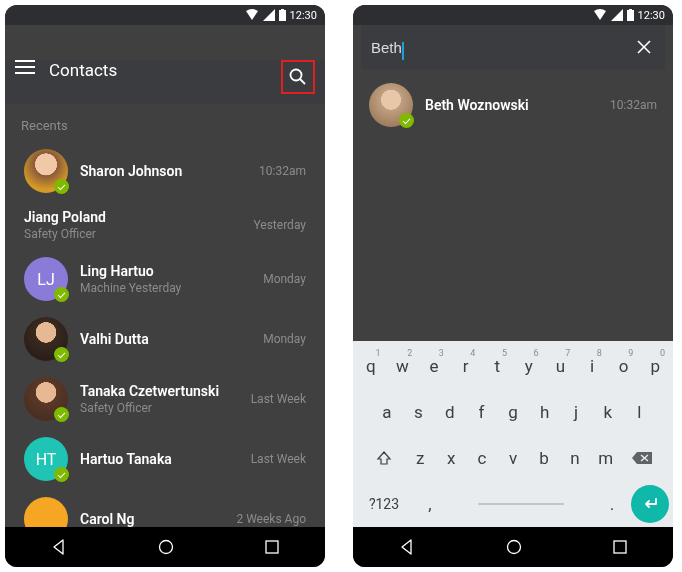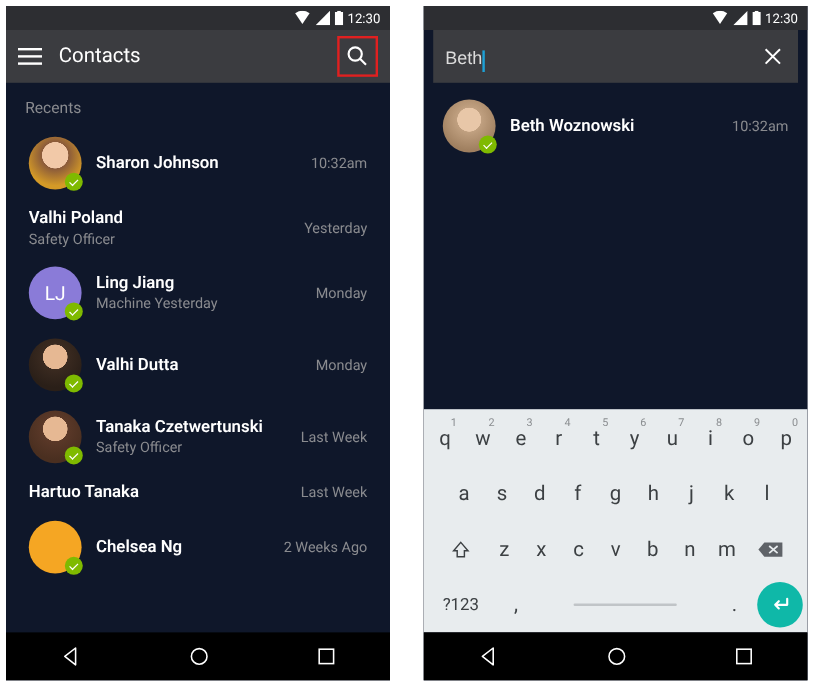--- a/index.html
+++ b/index.html
@@ -8,46 +8,46 @@
     font-family: -apple-system, Roboto, "Segoe UI", Arial, sans-serif;
     width: 682px;
     height: 572px;
     display: flex;
     gap: 28px;
     padding: 5px;
   }
   .phone {
     width: 320px;
     height: 562px;
-    background: #0f172a;
+    background: #404040;
     display: flex;
     flex-direction: column;
     position: relative;
     overflow: hidden;
-    border-radius: 0;
+    border-radius: 12px;
   }
   .status-bar {
     height: 20px;
     background: #2d2e32;
     display: flex;
     justify-content: flex-end;
     align-items: center;
     gap: 4px;
     padding: 0 8px;
     color: #fff;
     font-size: 11px;
   }
   .status-bar svg { fill: #fff; }
   .app-bar {
     height: 44px;
     background: #3b3c40;
     display: flex;
-    align-items: center;
     padding: 0 10px;
     gap: 14px;
+    margin-top: 35px;
   }
   .app-bar .hamburger { width: 20px; height: 14px; display:flex; flex-direction:column; justify-content:space-between;}
   .app-bar .hamburger span { height:2px; background:#fff; }
   .app-bar .title { color:#fff; font-size:17px; font-weight:400; flex:1;}
   .search-btn {
     width: 34px; height: 34px;
     border: 2px solid #e02020;
     display:flex; align-items:center; justify-content:center;
   }
   .search-btn svg { stroke:#fff; fill:none; }
@@ -166,29 +166,29 @@
         <div class="avatar av-photo1">
           <div class="presence"></div>
         </div>
         <div class="contact-text">
           <div class="contact-name">Sharon Johnson</div>
         </div>
         <div class="contact-time">10:32am</div>
       </div>
       <div class="contact-row">
         <div class="contact-text">
-          <div class="contact-name">Valhi Poland</div>
+          <div class="contact-name">Jiang Poland</div>
           <div class="contact-sub">Safety Officer</div>
         </div>
         <div class="contact-time">Yesterday</div>
       </div>
       <div class="contact-row">
         <div class="avatar " style="background: rgb(138, 123, 216);">LJ<div class="presence"></div></div>
         <div class="contact-text">
-          <div class="contact-name">Ling Jiang</div>
+          <div class="contact-name">Ling Hartuo</div>
           <div class="contact-sub">Machine Yesterday</div>
         </div>
         <div class="contact-time">Monday</div>
       </div>
       <div class="contact-row">
         <div class="avatar av-photo2">
           <div class="presence"></div>
         </div>
         <div class="contact-text">
           <div class="contact-name">Valhi Dutta</div>
@@ -199,31 +199,32 @@
         <div class="avatar av-photo3">
           <div class="presence"></div>
         </div>
         <div class="contact-text">
           <div class="contact-name">Tanaka Czetwertunski</div>
           <div class="contact-sub">Safety Officer</div>
         </div>
         <div class="contact-time">Last Week</div>
       </div>
       <div class="contact-row">
+        <div class="avatar " style="background: rgb(31, 196, 180);">HT<div class="presence"></div></div>
         <div class="contact-text">
           <div class="contact-name">Hartuo Tanaka</div>
         </div>
         <div class="contact-time">Last Week</div>
       </div>
       <div class="contact-row">
         <div class="avatar " style="background: rgb(245, 166, 35);">
           <div class="presence"></div>
         </div>
         <div class="contact-text">
-          <div class="contact-name">Chelsea Ng</div>
+          <div class="contact-name">Carol Ng</div>
         </div>
         <div class="contact-time">2 Weeks Ago</div>
       </div>
     </div>
   <div class="nav-bar">
     <svg width="18" height="18" viewBox="0 0 18 18">
         <path d="M13 2 L4 9 L13 16 Z" stroke-width="1.3" stroke-linejoin="round"></path>
       </svg>
     <svg width="18" height="18" viewBox="0 0 18 18">
         <circle cx="9" cy="9" r="6.5" stroke-width="1.3"></circle>

